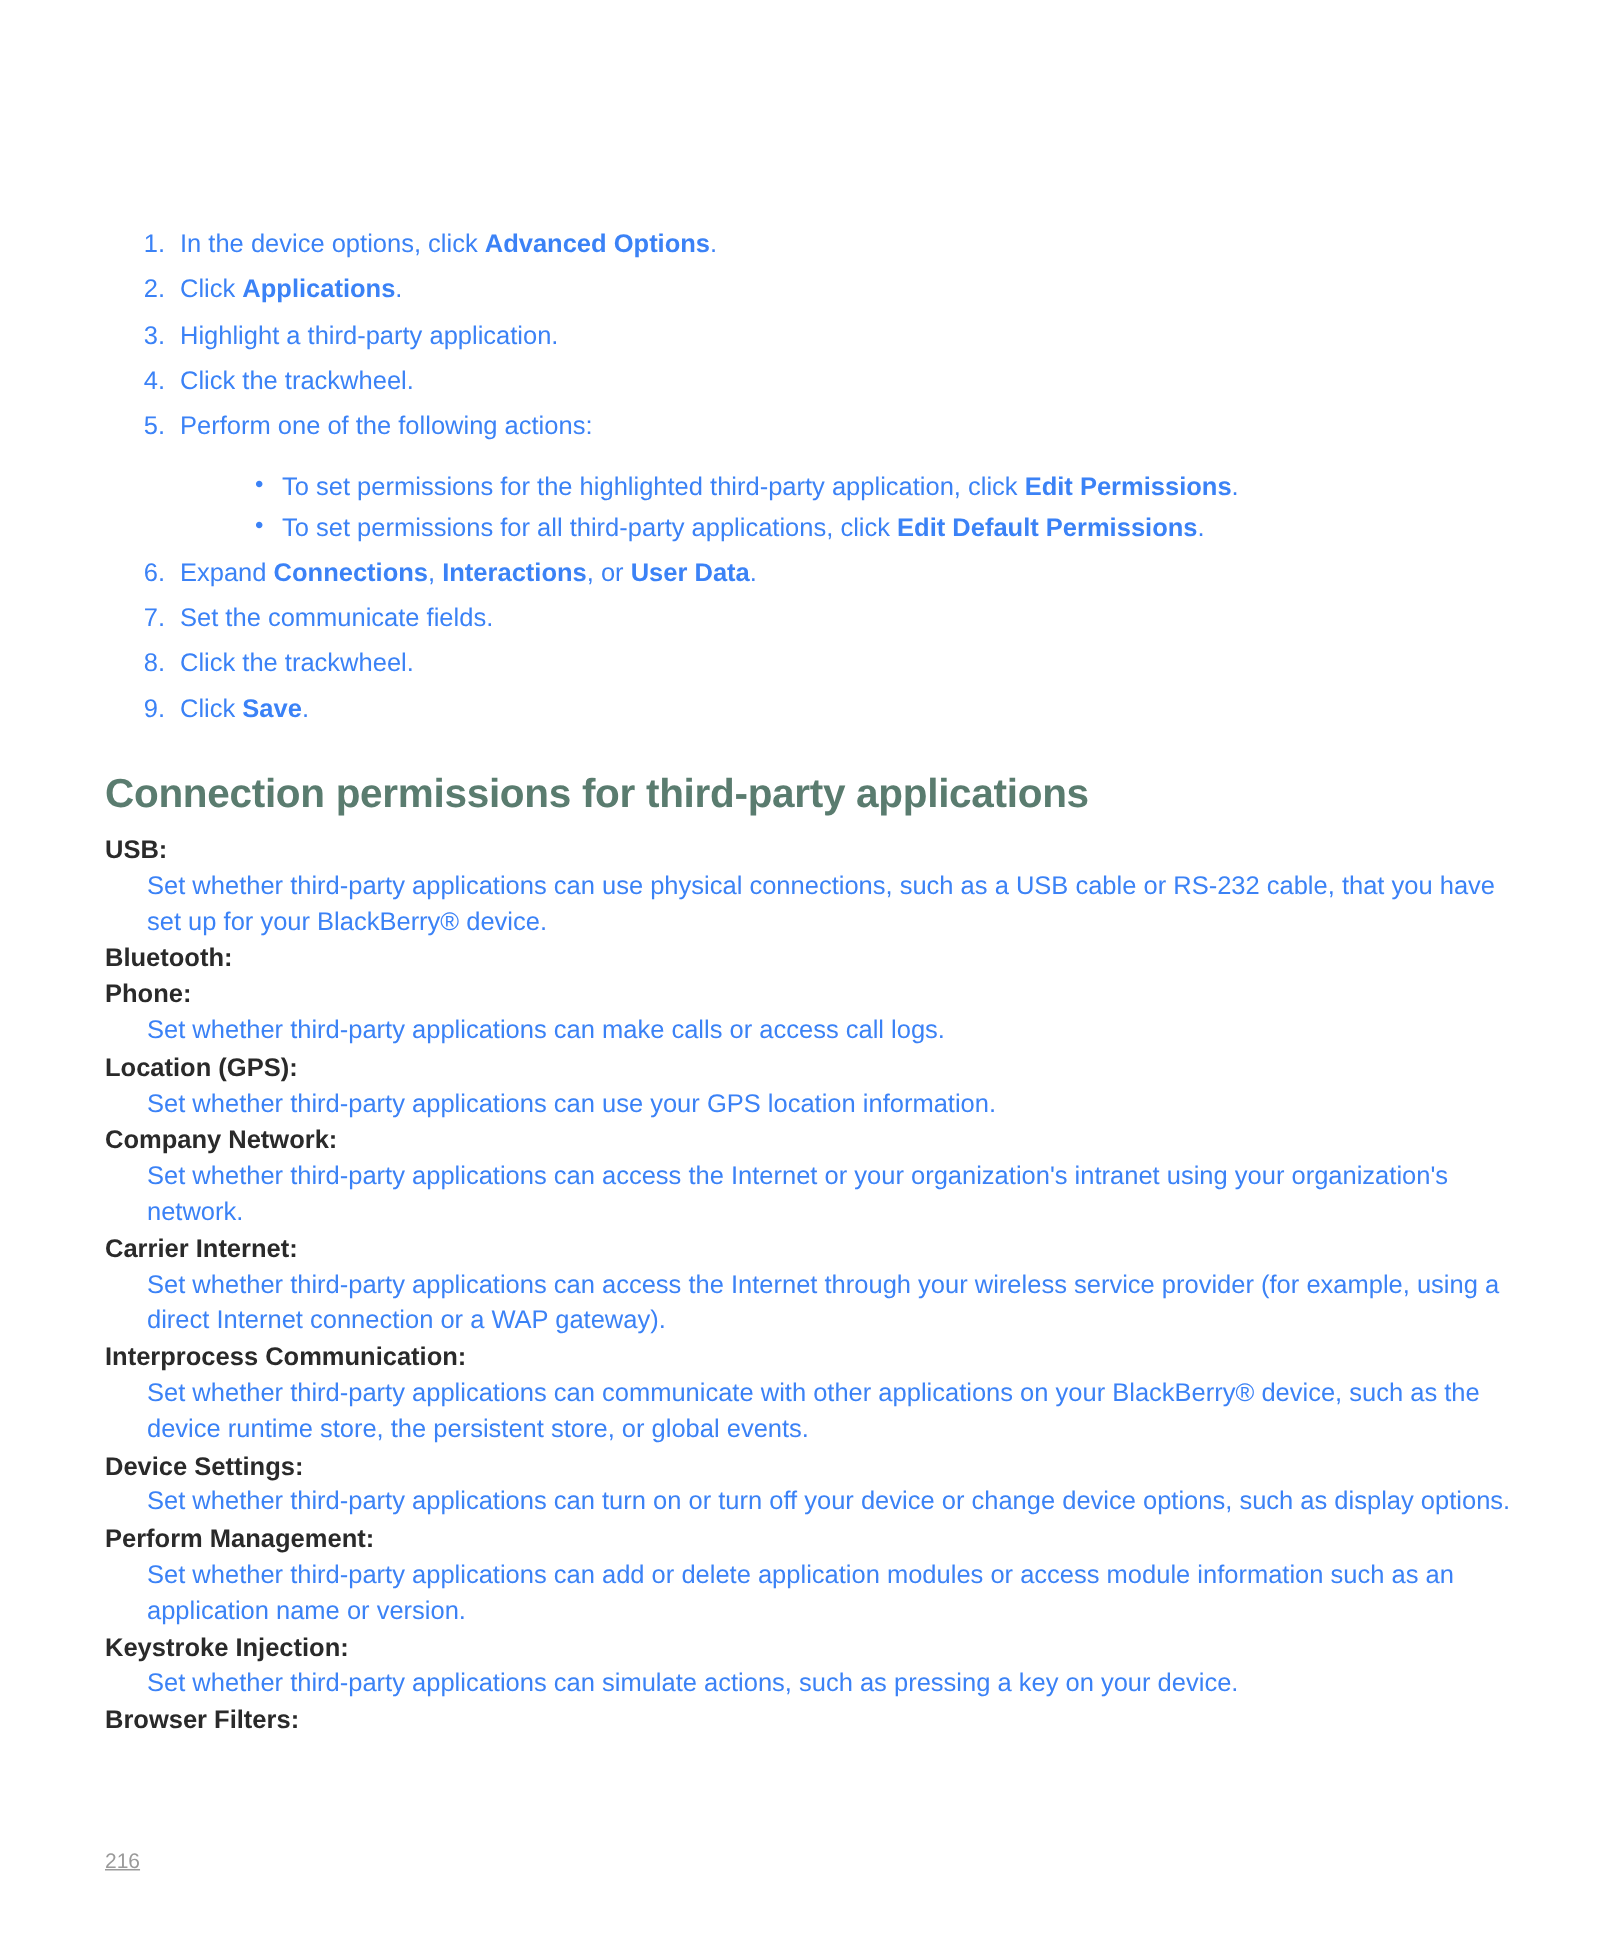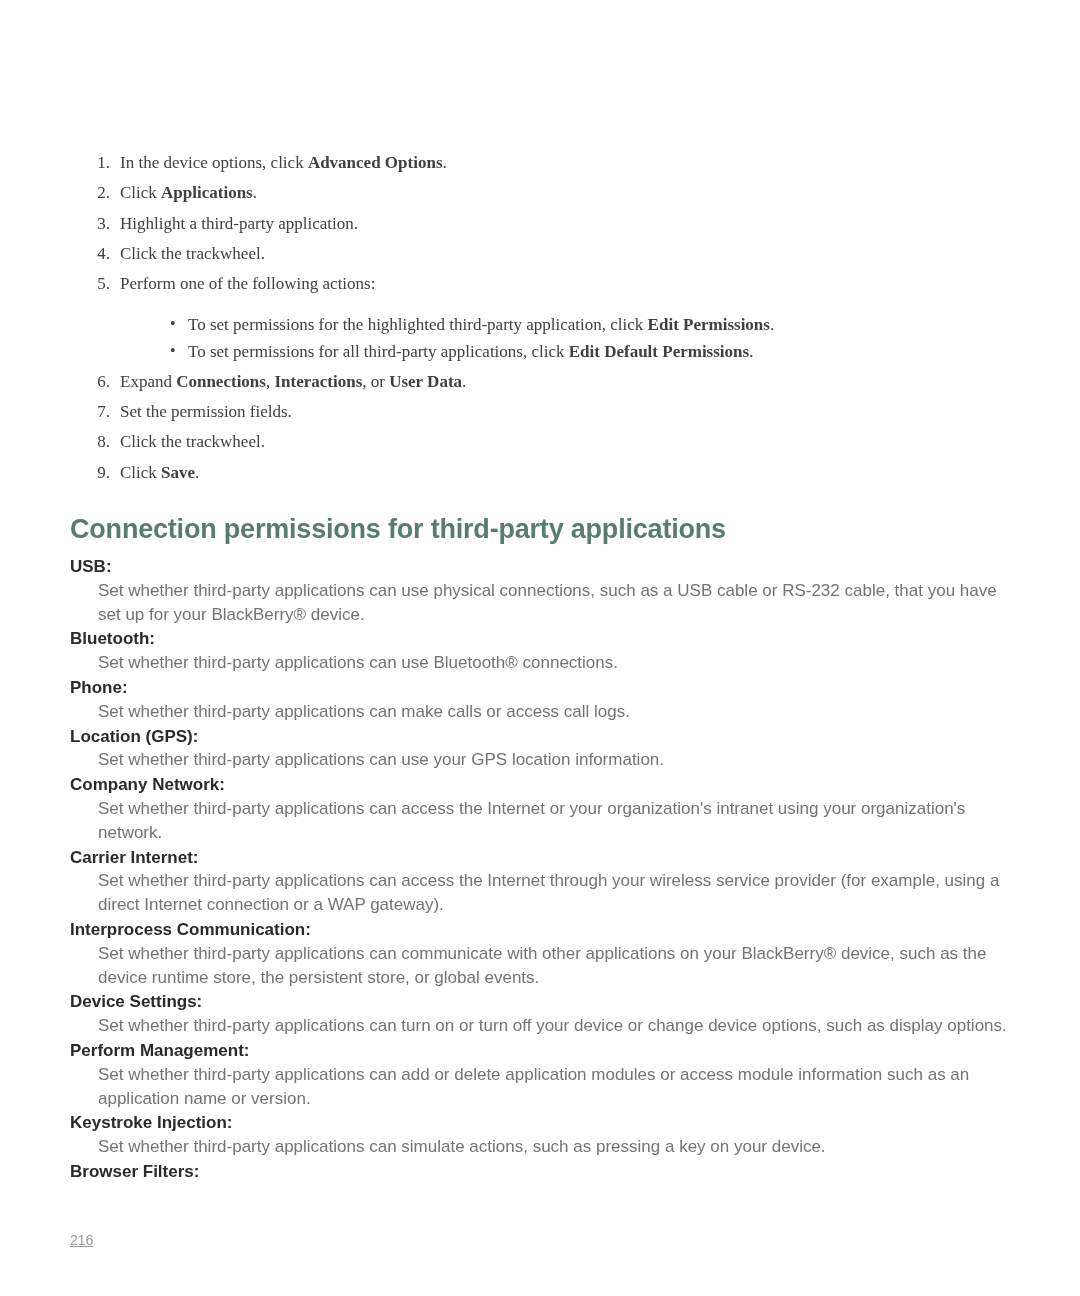--- a/index.html
+++ b/index.html
@@ -19,22 +19,21 @@
     counter-reset: step;
     margin-left: 20px;
   }
   ol.steps > li {
     counter-increment: step;
     position: relative;
     padding-left: 30px;
     font-size: 17px;
     line-height: 1.55;
     margin-bottom: 4px;
-    color: #404040;
-    font-family: Liberation Serif, serif;
+    color: #3b82f6;
   }
   ol.steps > li::before {
     content: counter(step) ".";
     position: absolute;
     left: 0;
     top: 0;
     width: 20px;
     text-align: right;
     font-size: 17px;
   }
@@ -68,21 +67,21 @@
   .deflist { margin-left: 0; }
   .term {
     font-weight: 700;
     font-size: 17px;
     line-height: 1.4;
     color: #2a2a2a;
   }
   .desc {
     font-size: 17px;
     line-height: 1.4;
-    color: #737373;
+    color: #3b82f6;
     margin-left: 28px;
     margin-bottom: 1px;
   }
   .page-number {
     position: absolute;
     bottom: 48px;
     left: 70px;
     color: #9a9a9a;
     font-size: 14px;
     text-decoration: underline;
@@ -96,31 +95,30 @@
   <ol class="steps">
       <li>In the device options, click <span class="b">Advanced Options</span>.</li>
       <li>Click <span class="b">Applications</span>.</li>
       <li>Highlight a third-party application.</li>
       <li>Click the trackwheel.</li>
       <li>Perform one of the following actions:<ul class="sub">
           <li>To set permissions for the highlighted third-party application, click <span class="b">Edit Permissions</span>.</li>
           <li>To set permissions for all third-party applications, click <span class="b">Edit Default Permissions</span>.</li>
         </ul></li>
       <li>Expand <span class="b">Connections</span>, <span class="b">Interactions</span>, or <span class="b">User Data</span>.</li>
-      <li>Set the permission fields.</li>
+      <li>Set the communicate fields.</li>
       <li>Click the trackwheel.</li>
       <li>Click <span class="b">Save</span>.</li>
     </ol>
 
   <h2 class="section">Connection permissions for third-party applications</h2>
   <div class="deflist" id="deflist1">
       <div class="term">USB:</div>
       <div class="desc">Set whether third-party applications can use physical connections, such as a USB cable or RS-232 cable, that you have set up for your BlackBerry® device.</div>
       <div class="term">Bluetooth:</div>
-      <div class="desc">Set whether third-party applications can use Bluetooth® connections.</div>
       <div class="term">Phone:</div>
       <div class="desc">Set whether third-party applications can make calls or access call logs.</div>
       <div class="term">Location (GPS):</div>
       <div class="desc">Set whether third-party applications can use your GPS location information.</div>
       <div class="term">Company Network:</div>
       <div class="desc">Set whether third-party applications can access the Internet or your organization's intranet using your organization's network.</div>
       <div class="term">Carrier Internet:</div>
       <div class="desc">Set whether third-party applications can access the Internet through your wireless service provider (for example, using a direct Internet connection or a WAP gateway).</div>
     </div>
 

